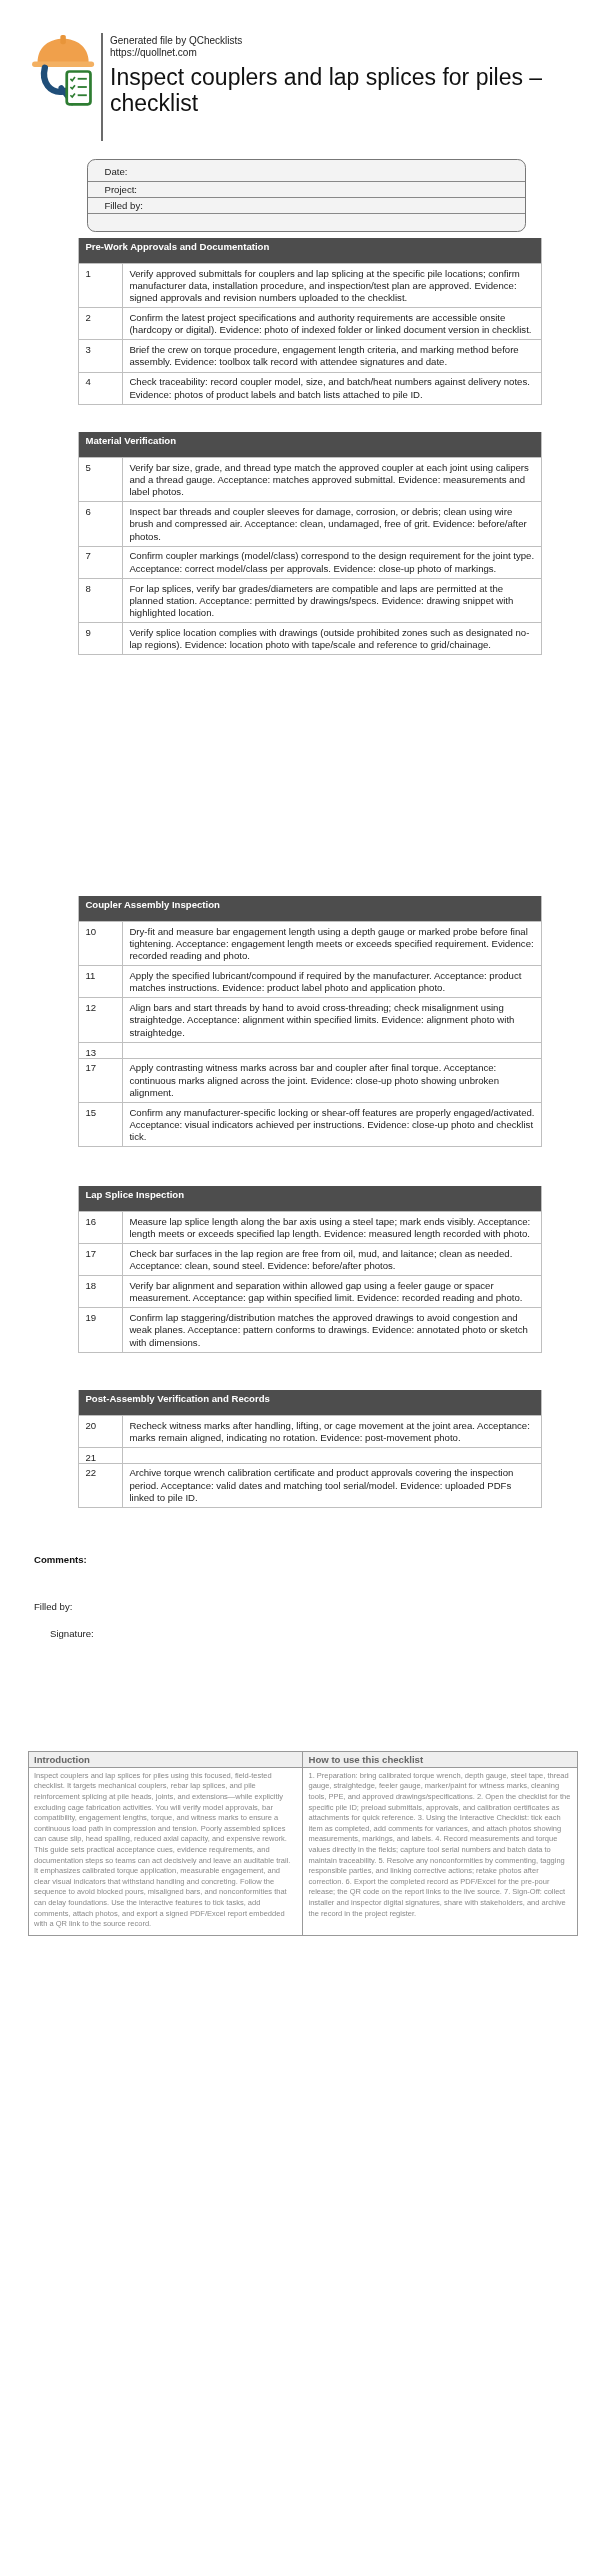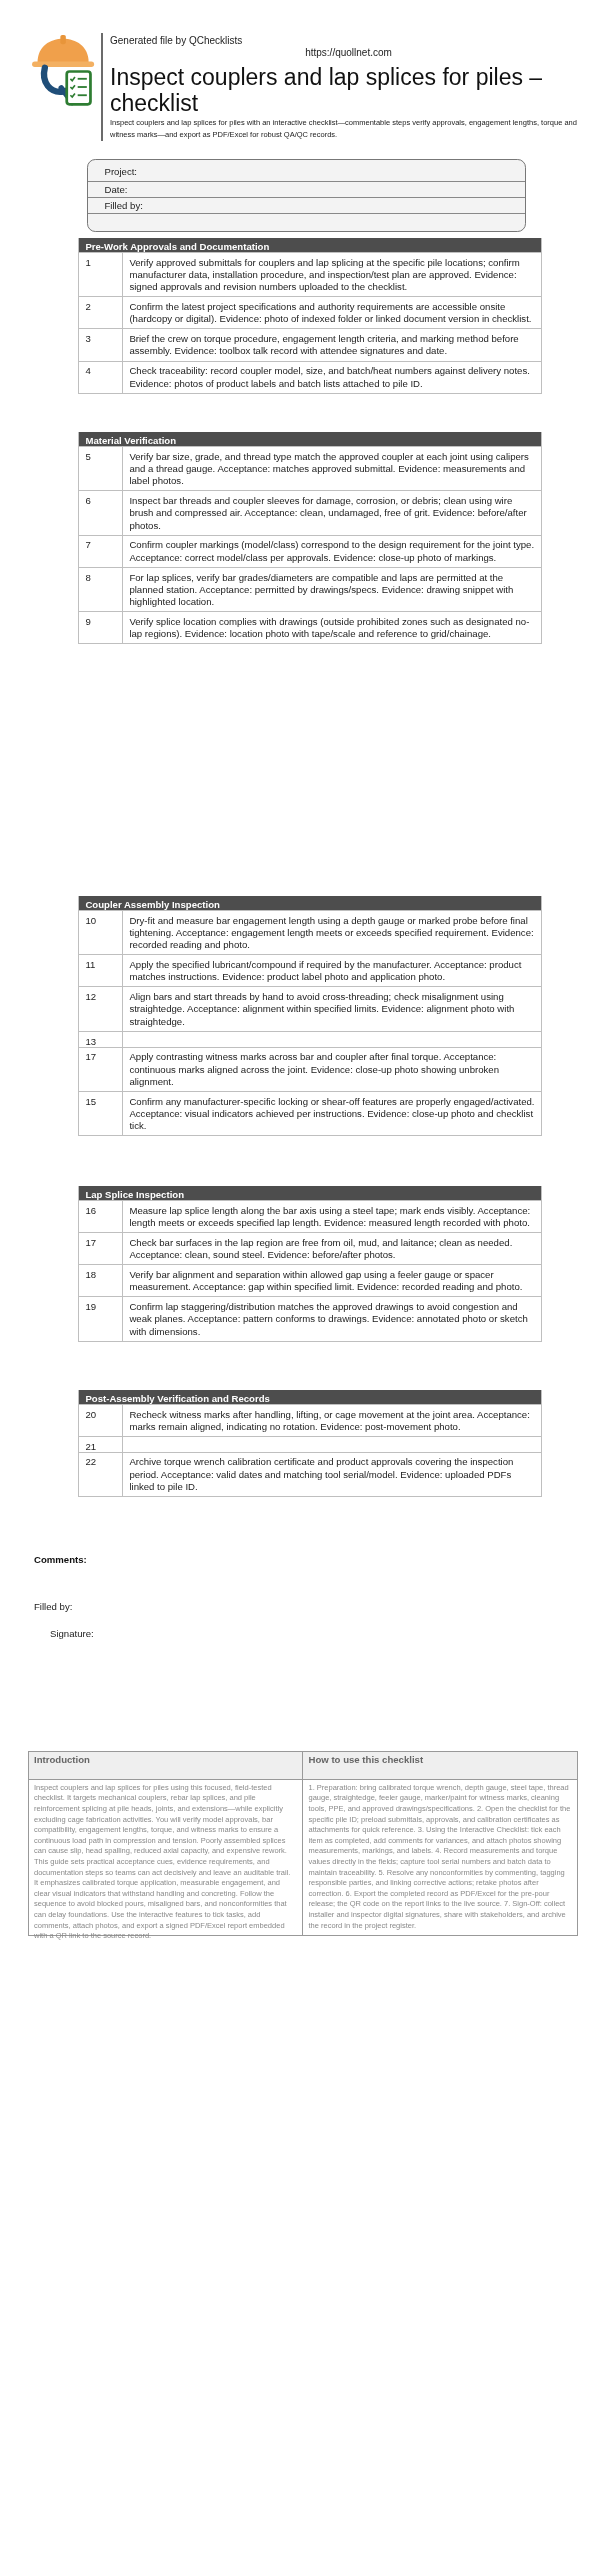--- a/index.html
+++ b/index.html
@@ -4,48 +4,48 @@
 <style>
   * { box-sizing: border-box; margin: 0; padding: 0; }
   html, body { width: 607px; background: #ffffff; }
   body { font-family: "Liberation Sans", sans-serif; color: #111; position: relative; height: 2576px; }
 
   .header { position: absolute; left: 26px; top: 33px; width: 569px; height: 108px; }
   .logo { position: absolute; left: 3.7px; top: 1.8px; width: 68px; height: 73px; }
   .vline { position: absolute; left: 75px; top: 0; width: 1.8px; height: 108px; background: #6b6b6b; }
   .head-text { position: absolute; left: 84px; top: 1.8px; width: 477px; }
   .gen { font-size: 10px; line-height: 12px; color: #222; }
-  .url { font-size: 10px; line-height: 12px; color: #222; text-align: center; }
+  .url { font-size: 10px; line-height: 12px; color: #222; }
   .title { font-size: 23px; line-height: 26px; color: #111; margin-top: 5px; font-weight: normal; }
   .subtitle { font-size: 7.5px; line-height: 12px; color: #222; margin-top: 0.9px; }
 
   .meta-box { position: absolute; left: 87px; top: 159px; width: 439px; height: 73px;
     border: 1.4px solid #777; border-radius: 8.3px; background: #f3f3f3; overflow: hidden; }
   .meta-row { height: 16px; border-bottom: 1.2px solid #888; padding-left: 16.5px;
     font-size: 9.6px; line-height: 15.6px; color: #222; }
   .meta-row:first-child { height: 22px; line-height: 24px; }
 
   .section { position: absolute; left: 78px; width: 464px; border: 0.9px solid #bfbfbf; border-top: none; }
   .sec-head { background: #4d4d4d; color: #fff; font-weight: bold; font-size: 9.6px;
-    height: 14px; line-height: 18.4px; padding-left: 6.4px; }
+    height: 25px; line-height: 18.4px; padding-left: 6.4px; }
   .row { display: flex; border-top: 0.9px solid #bfbfbf; }
   .row:first-of-type { border-top: none; }
   .num { width: 44px; flex: none; border-right: 0.9px solid #bfbfbf; font-size: 9.6px;
     padding: 3.7px 0 0 6.4px; color: #222; }
   .text { flex: 1; font-size: 9.6px; line-height: 12.3px; padding: 3.7px 5.5px 2.8px 6.4px; color: #222; }
 
   .comments { position: absolute; left: 34px; top: 1554px; font-weight: bold; font-size: 9.6px; }
   .filled { position: absolute; left: 34px; top: 1601px; font-size: 9.6px; color: #222; }
   .signature { position: absolute; left: 50px; top: 1628px; font-size: 9.6px; color: #222; }
 
   .info { position: absolute; left: 27.5px; top: 1751px; width: 550px; height: 185px;
     border: 0.9px solid #999; display: flex; }
   .info-col { flex: 1; border-right: 0.9px solid #999; }
   .info-col:last-child { border-right: none; }
-  .info-head { background: #efefef; border-bottom: 0.9px solid #999; height: 28px; line-height: 15.6px;
+  .info-head { background: #efefef; border-bottom: 0.9px solid #999; height: 16px; line-height: 15.6px;
     font-size: 9.6px; font-weight: bold; color: #666; padding-left: 5.5px; }
   .info-body { font-size: 7.5px; line-height: 10.6px; color: #8a8a8a; padding: 2.8px 5.5px 0 5.5px; }
 </style>
 </head>
 <body>
 
 <div class="header">
   <div class="logo">
     <svg width="68" height="73" viewBox="0 0 74 80">
 
@@ -63,27 +63,26 @@
       <rect x="52" y="56" width="10" height="2" fill="#2e7d32"></rect>
       <path d="M44 66 l2 2 l3 -4" stroke="#2e7d32" stroke-width="1.8" fill="none"></path>
       <rect x="52" y="65" width="10" height="2" fill="#2e7d32"></rect>
     </svg>
   </div>
   <div class="vline"></div>
   <div class="head-text">
     <div class="gen">Generated file by QChecklists</div>
     <div class="url">https://quollnet.com</div>
     <h1 class="title">Inspect couplers and lap splices for piles – checklist</h1>
-    <div class="subtitle">Inspect couplers and lap splices for piles with an interactive checklist—commentable steps verify approvals, engagement lengths, torque and witness marks—and export as PDF/Excel for robust QA/QC records.</div>
   </div>
 </div>
 
 <div class="meta-box">
+  <div class="meta-row">Date:</div>
   <div class="meta-row">Project:</div>
-  <div class="meta-row">Date:</div>
   <div class="meta-row">Filled by:</div>
 </div>
 
 <div class="section" style="top:238px">
   <div class="sec-head">Pre-Work Approvals and Documentation</div>
   <div class="row">
       <div class="num">1</div>
       <div class="text">Verify approved submittals for couplers and lap splicing at the specific pile locations; confirm manufacturer data, installation procedure, and inspection/test plan are approved. Evidence: signed approvals and revision numbers uploaded to the checklist.</div>
     </div>
   <div class="row">

